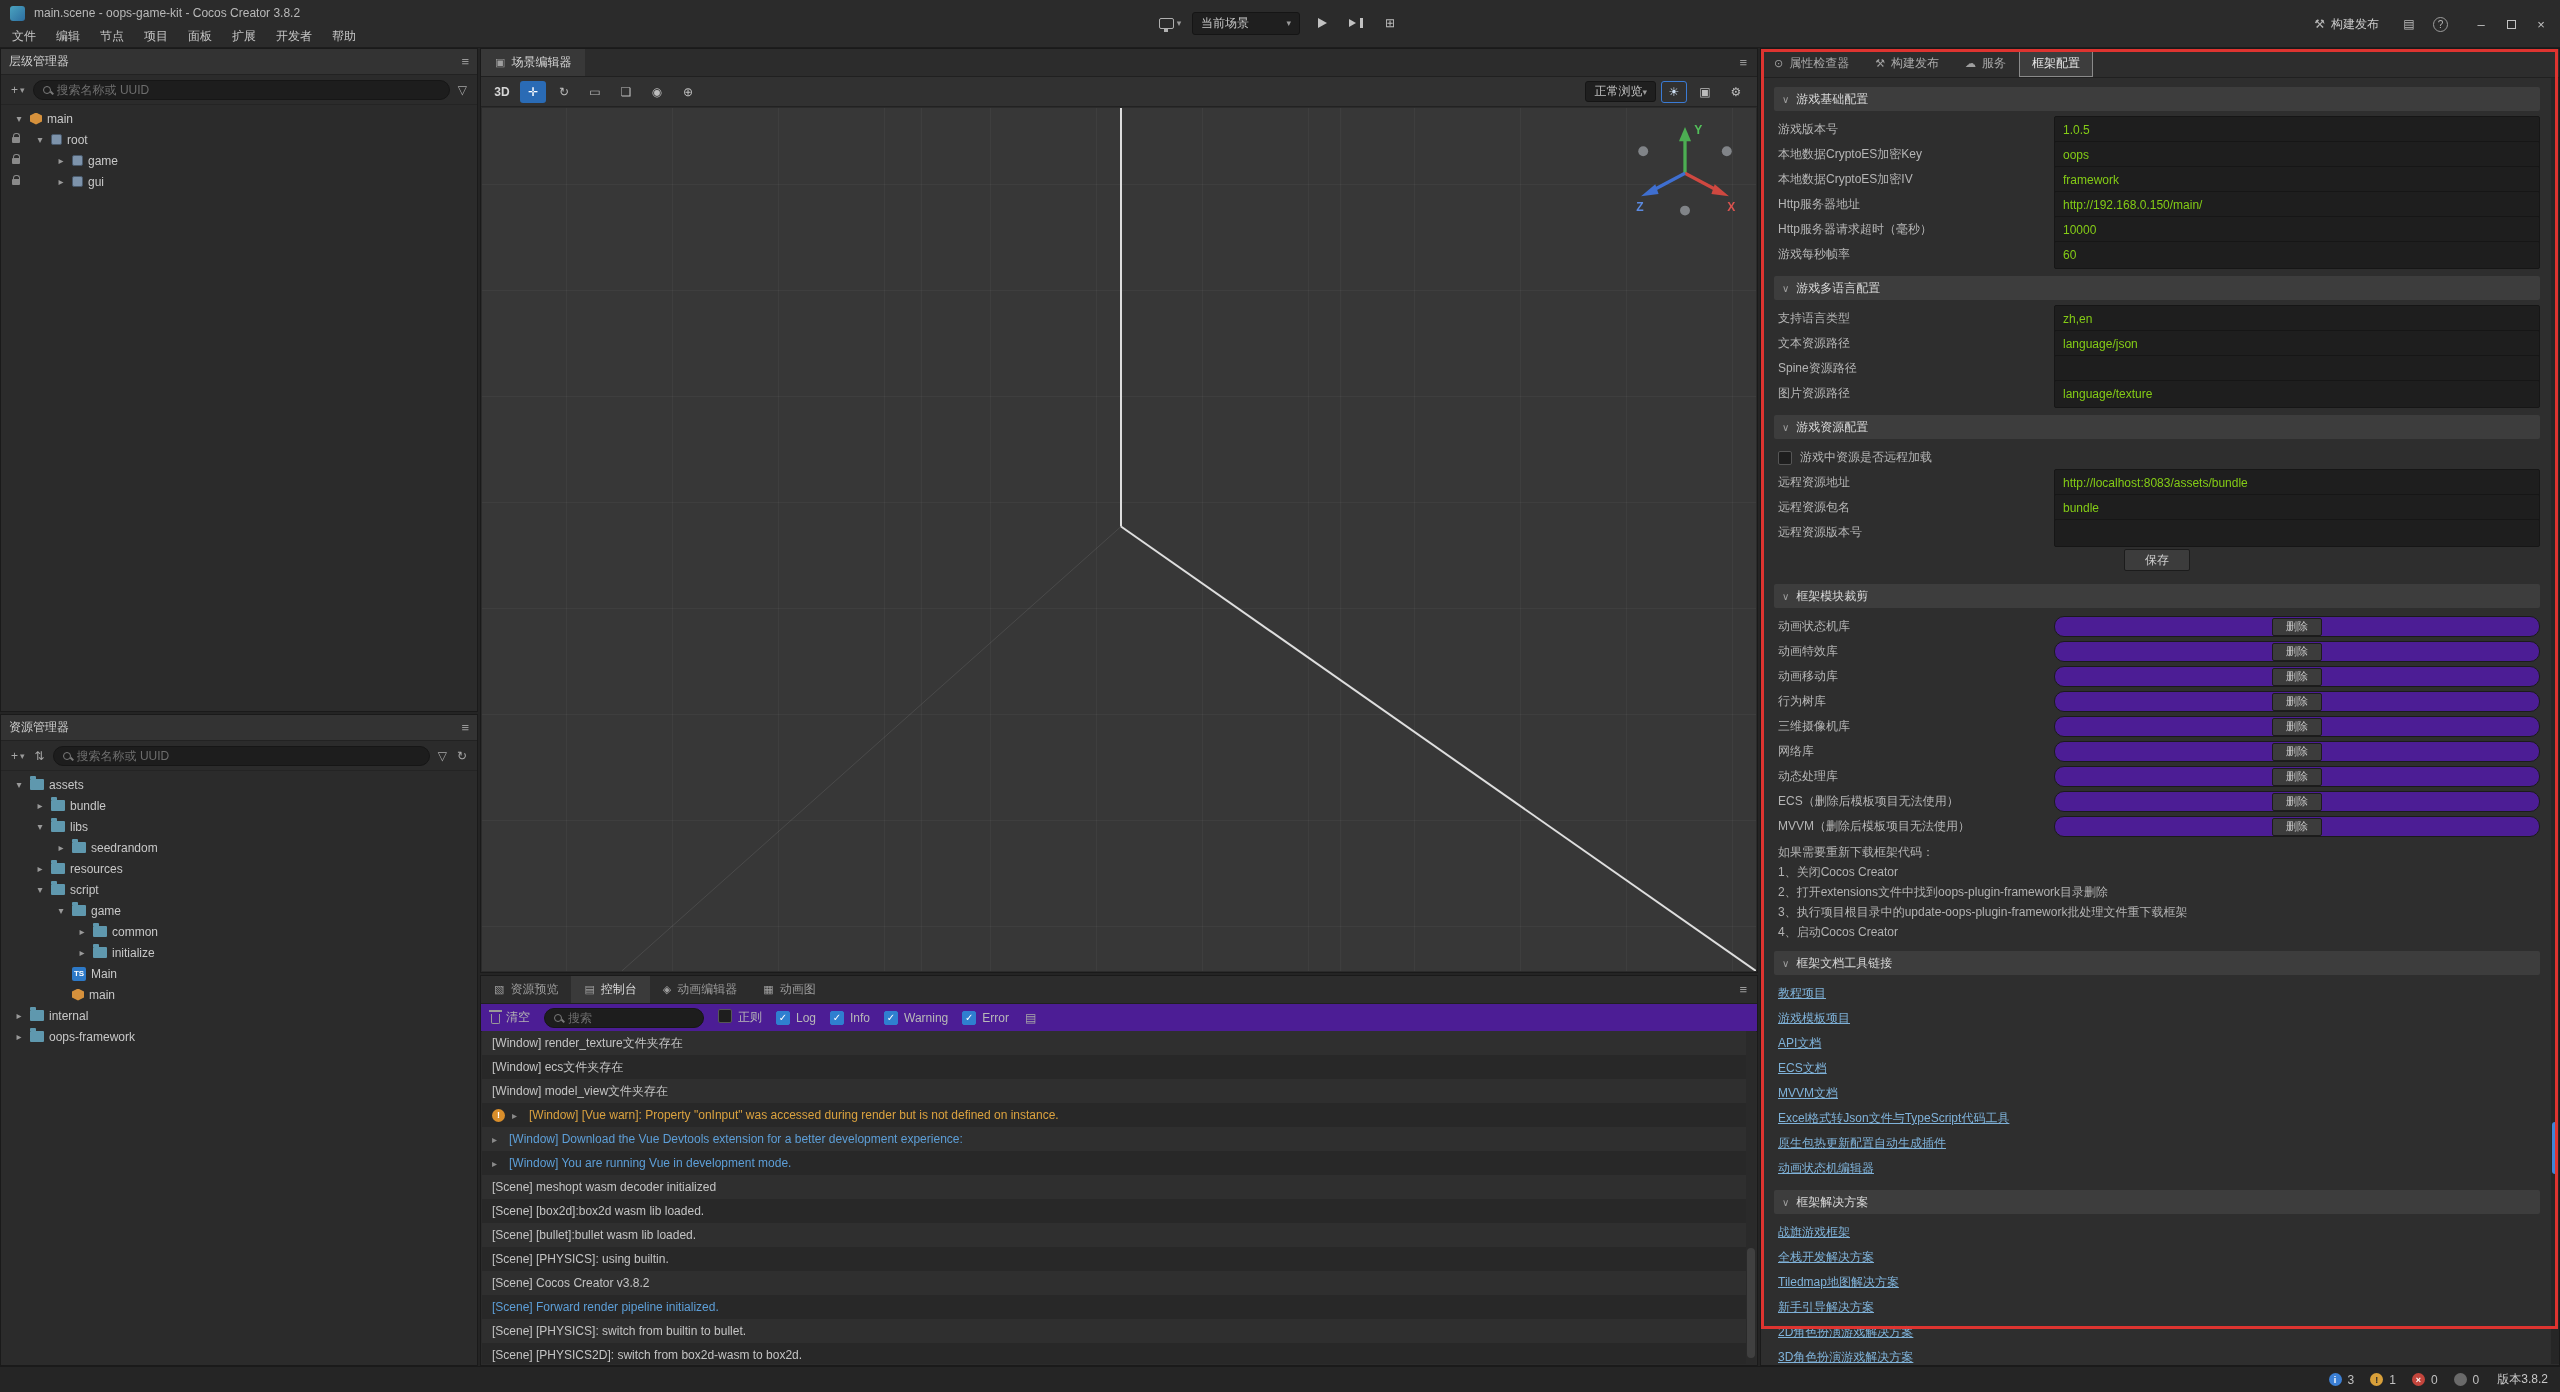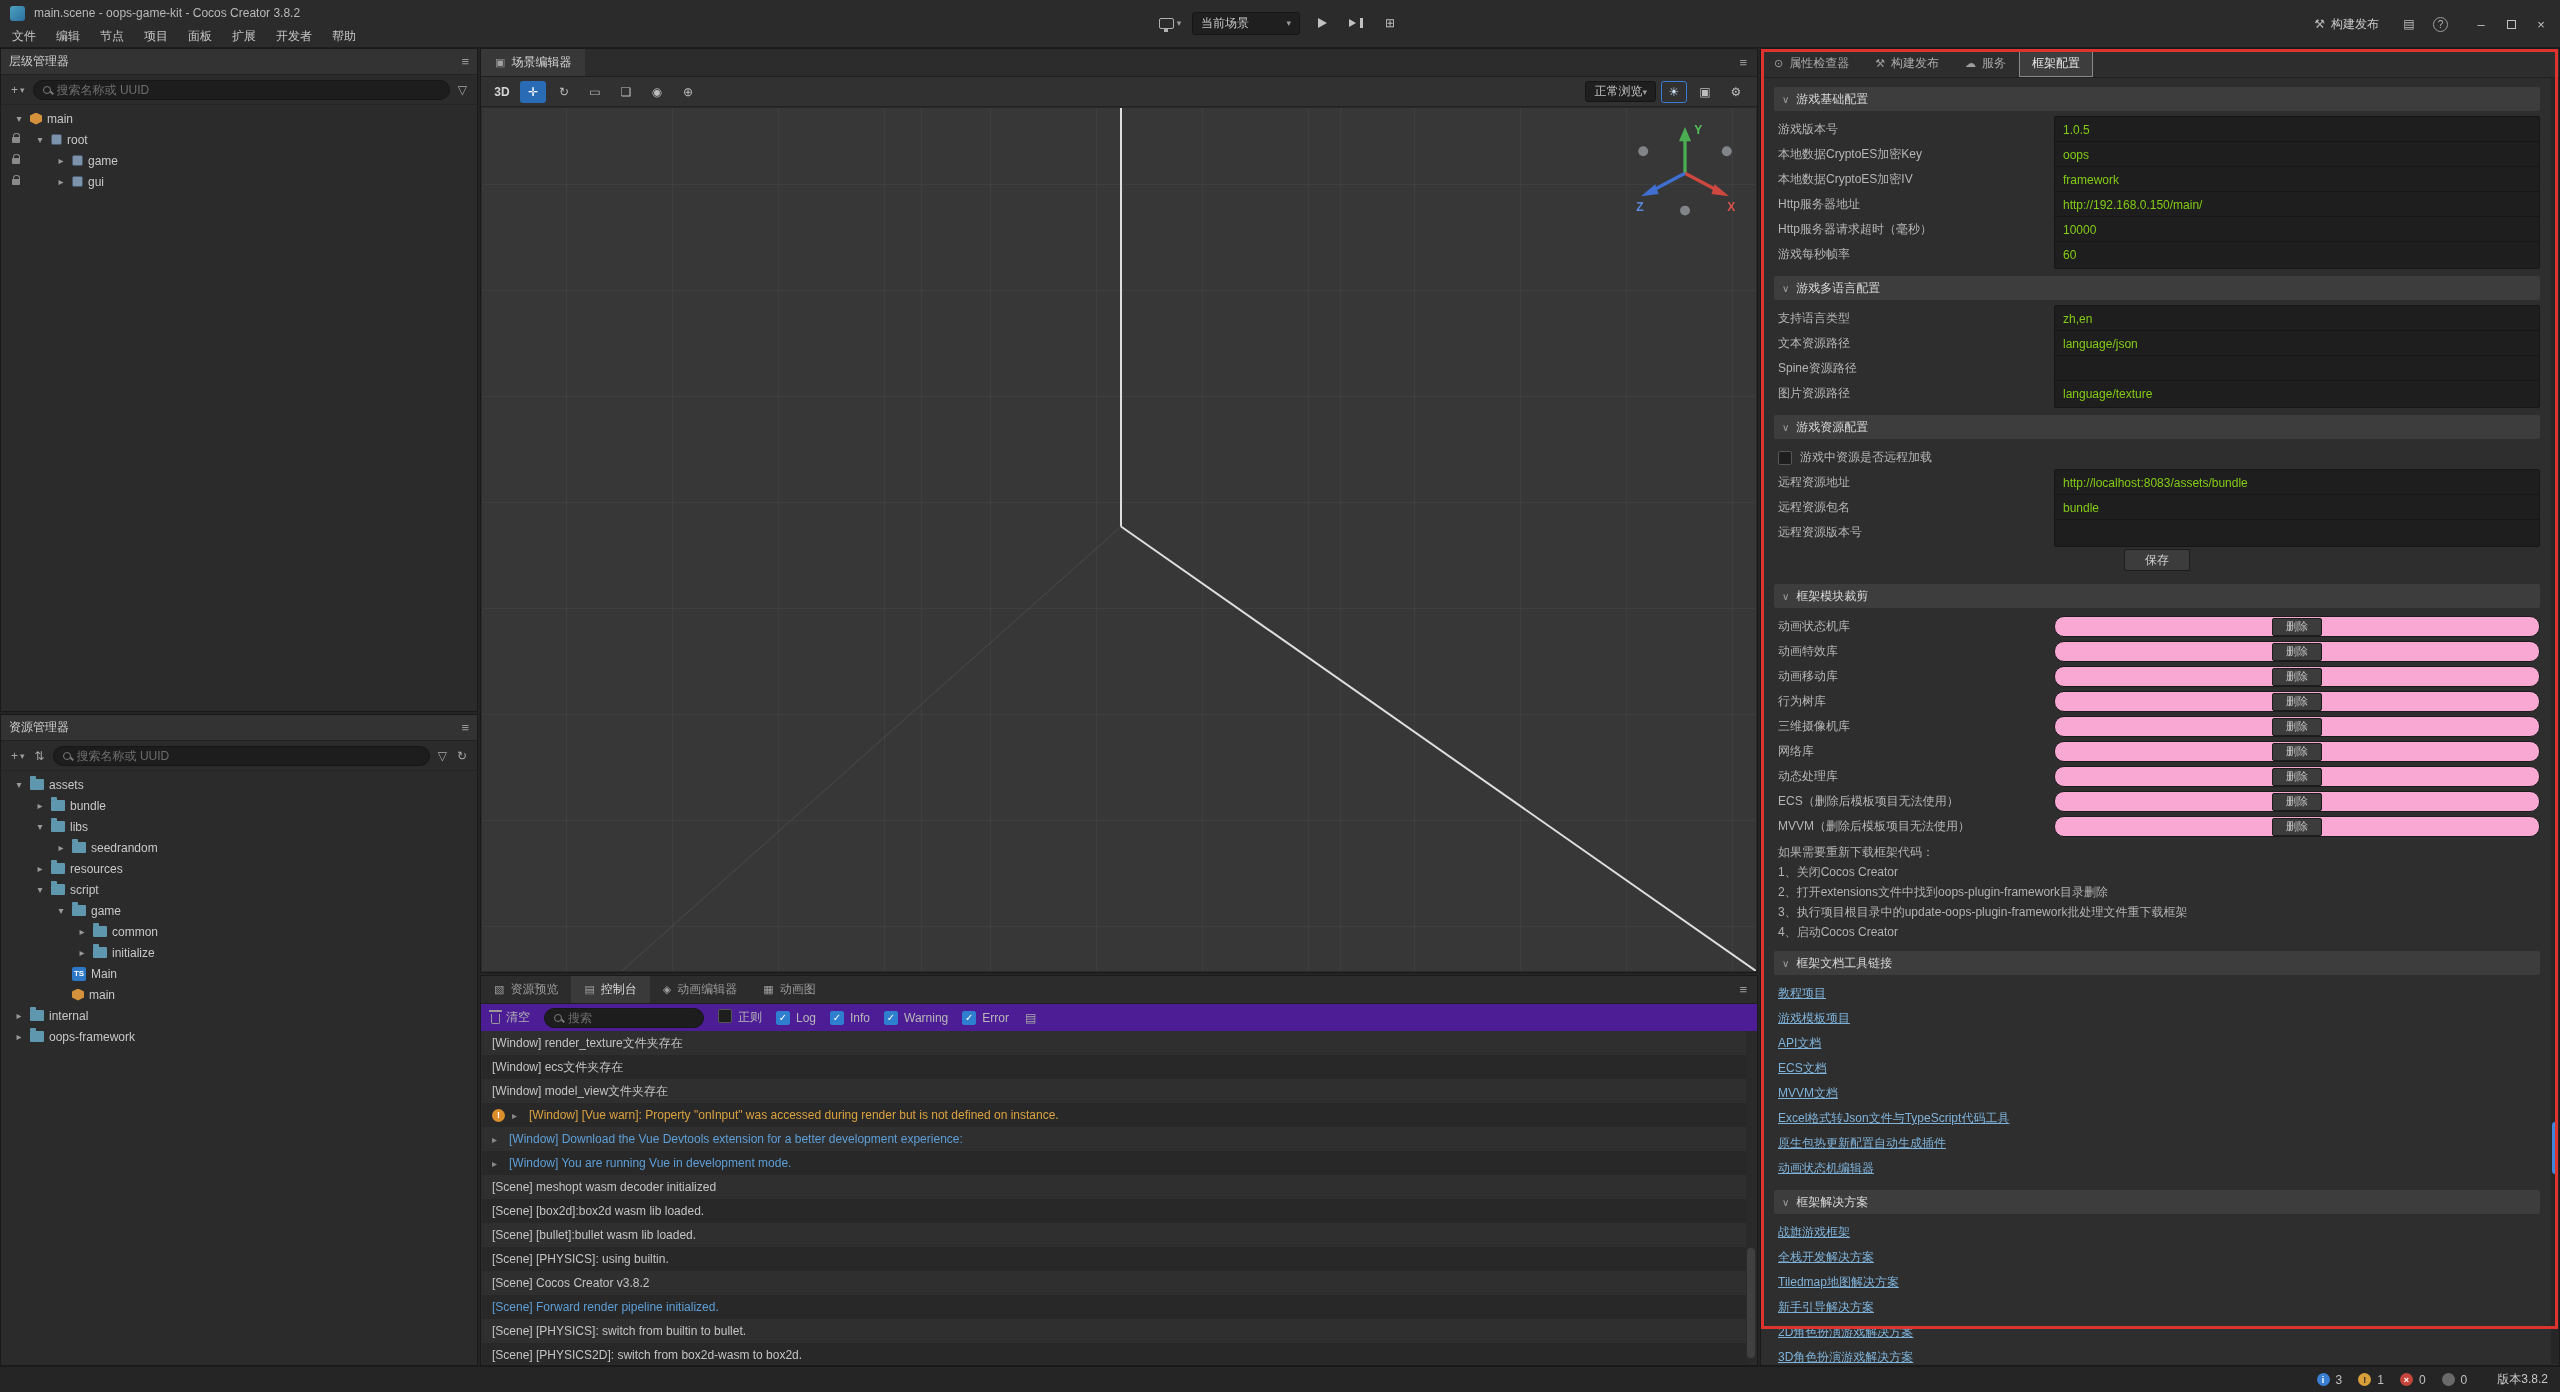--- a/index.html
+++ b/index.html
@@ -121,42 +121,42 @@
   #inspector-body { position:absolute; top:29px; left:1px; right:9px; bottom:1px; padding:0 10px 0 12px; overflow:hidden; }
   .section-bar { height:24px; background:#3d3d3d; border-radius:2px; display:flex; align-items:center; gap:7px;
     padding:0 8px; color:#d8d8d8; margin:9px 0 6px; }
   .sec-caret { color:#9f9f9f; font-size:10px; }
   .prop-row { height:25px; display:flex; align-items:center; }
   .prop-label { width:280px; padding-left:4px; color:#b5b5b5; flex:none; white-space:nowrap; overflow:hidden; }
   .prop-value { flex:1; display:flex; align-items:center; }
   .prop-input { width:100%; height:28px; background:#1e1e1e; border:1px solid #161616; border-radius:2px;
     color:#84cc16; padding:0 8px; font:inherit; outline:none; }
   .checkbox-row { gap:8px; padding-left:4px; color:#b5b5b5; }
-  .module-strip { height:21px; background:#f9a8d4; border:1px solid #1b1b1b; border-radius:10px; justify-content:center; }
+  .module-strip { height:21px; background:#4c1d95; border:1px solid #1b1b1b; border-radius:10px; justify-content:center; }
   .delete-btn { height:18px; padding:0 13px; background:#3c3c3c; border:1px solid #1c1c1c; border-radius:2px;
     color:#c9c9c9; font-size:11px; display:flex; align-items:center; }
   .save-row { height:30px; display:flex; align-items:center; justify-content:center; }
   .save-btn { width:66px; height:22px; background:#3c3c3c; border:1px solid #1c1c1c; border-radius:2px;
     color:#cfcfcf; display:flex; align-items:center; justify-content:center; }
   .note-line { height:20px; line-height:20px; color:#b3b3b3; padding-left:4px; white-space:nowrap; }
   #module-notes { margin-top:3px; }
   .doc-link { height:25px; line-height:25px; color:#7fb2d9; text-decoration:underline; padding-left:4px; white-space:nowrap; }
   #insp-scroll { position:absolute; right:0; top:29px; bottom:1px; width:8px; background:#262626; }
   #insp-thumb { position:absolute; right:1px; top:1044px; width:6px; height:52px; background:#3d85d8; border-radius:3px; }
 
   
   .statusbar { position:absolute; left:0; right:0; bottom:0; height:26px; background:#252525; border-top:1px solid #1a1a1a;
     display:flex; align-items:center; justify-content:flex-end; gap:6px; padding-right:12px; color:#c0c0c0; }
   .badge { width:13px; height:13px; border-radius:50%; display:flex; align-items:center; justify-content:center;
     font-size:9px; font-weight:bold; color:#fff; margin-left:10px; }
   .badge.info { background:#3b7fd4; }
   .badge.warn { background:#d9a03a; color:#2b2b2b; }
   .badge.error { background:#c4453c; }
   .badge.msg { background:#6a6a6a; }
-  .version-label { margin-left:24px; color:#c8c8c8; }
+  .version-label { margin-left:12px; color:#c8c8c8; }
 
   
   #red-highlight { position:absolute; left:1761px; top:49px; width:797px; height:1280px;
     border:3px solid #de3430; z-index:60; pointer-events:none; }
 </style>
 </head>
 <body>
 
 <div id="app">
 

